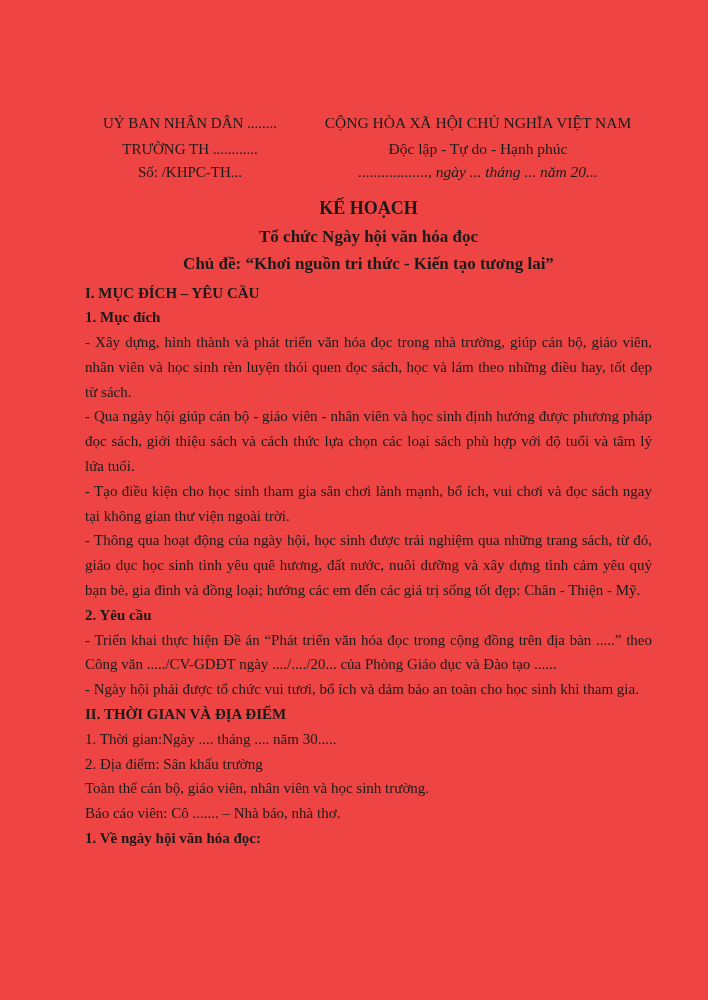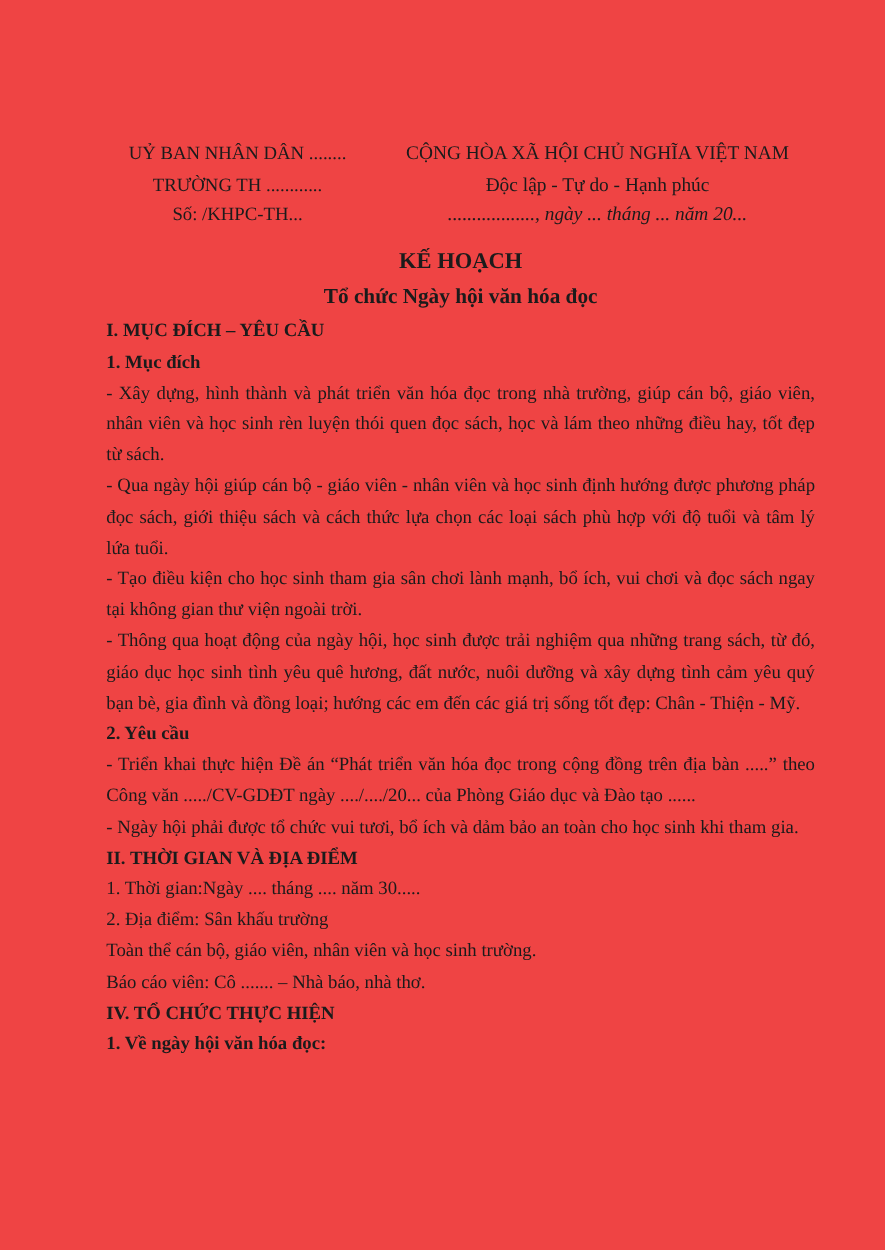--- a/index.html
+++ b/index.html
@@ -88,35 +88,35 @@
       <div class="header-right">
         <div class="bold">CỘNG HÒA XÃ HỘI CHỦ NGHĨA VIỆT NAM</div>
         <div class="bold">Độc lập - Tự do - Hạnh phúc</div>
         <div class="hdr-gap italic">.................., ngày ... tháng ... năm 20...</div>
       </div>
     </div>
 
     <div class="title-block">
       <div class="title-main">KẾ HOẠCH</div>
       <div class="title-sub">Tổ chức Ngày hội văn hóa đọc</div>
+      <div class="title-theme">Chủ đề: “Khơi nguồn tri thức - Kiến tạo tương lai”</div>
     </div>
 
     <div class="body">
       <p class="heading">I. MỤC ĐÍCH – YÊU CẦU</p>
       <p class="heading">1. Mục đích</p>
       <p class="para">- Xây dựng, hình thành và phát triển văn hóa đọc trong nhà trường, giúp cán bộ, giáo viên, nhân viên và học sinh rèn luyện thói quen đọc sách, học và lám theo những điều hay, tốt đẹp từ sách.</p>
       <p class="para">- Qua ngày hội giúp cán bộ - giáo viên - nhân viên và học sinh định hướng được phương pháp đọc sách, giới thiệu sách và cách thức lựa chọn các loại sách phù hợp với độ tuổi và tâm lý lứa tuổi.</p>
       <p class="para">- Tạo điều kiện cho học sinh tham gia sân chơi lành mạnh, bổ ích, vui chơi và đọc sách ngay tại không gian thư viện ngoài trời.</p>
       <p class="para">- Thông qua hoạt động của ngày hội, học sinh được trải nghiệm qua những trang sách, từ đó, giáo dục học sinh tình yêu quê hương, đất nước, nuôi dưỡng và xây dựng tình cảm yêu quý bạn bè, gia đình và đồng loại; hướng các em đến các giá trị sống tốt đẹp: Chân - Thiện - Mỹ.</p>
       <p class="heading">2. Yêu cầu</p>
       <p class="para">- Triển khai thực hiện Đề án “Phát triển văn hóa đọc trong cộng đồng trên địa bàn .....” theo Công văn ...../CV-GDĐT ngày ..../..../20... của Phòng Giáo dục và Đào tạo ......</p>
       <p class="para">- Ngày hội phải được tổ chức vui tươi, bổ ích và dảm bảo an toàn cho học sinh khi tham gia.</p>
       <p class="heading">II. THỜI GIAN VÀ ĐỊA ĐIỂM</p>
       <p class="para"><span class="bold">1. Thời gian:</span><span>Ngày .... tháng .... năm 30.....</span></p>
       <p class="para"><span class="bold">2. Địa điểm:</span><span> Sân khấu trường</span></p>
       <p class="para">Toàn thể cán bộ, giáo viên, nhân viên và học sinh trường.</p>
       <p class="para">Báo cáo viên: Cô ....... – Nhà báo, nhà thơ.</p>
-      <p class="heading">IV. TỔ CHỨC THỰC HIỆN</p>
       <p class="heading">1. Về ngày hội văn hóa đọc:</p>
     </div>
 
   </div>
 </div>
 
 </body></html>

